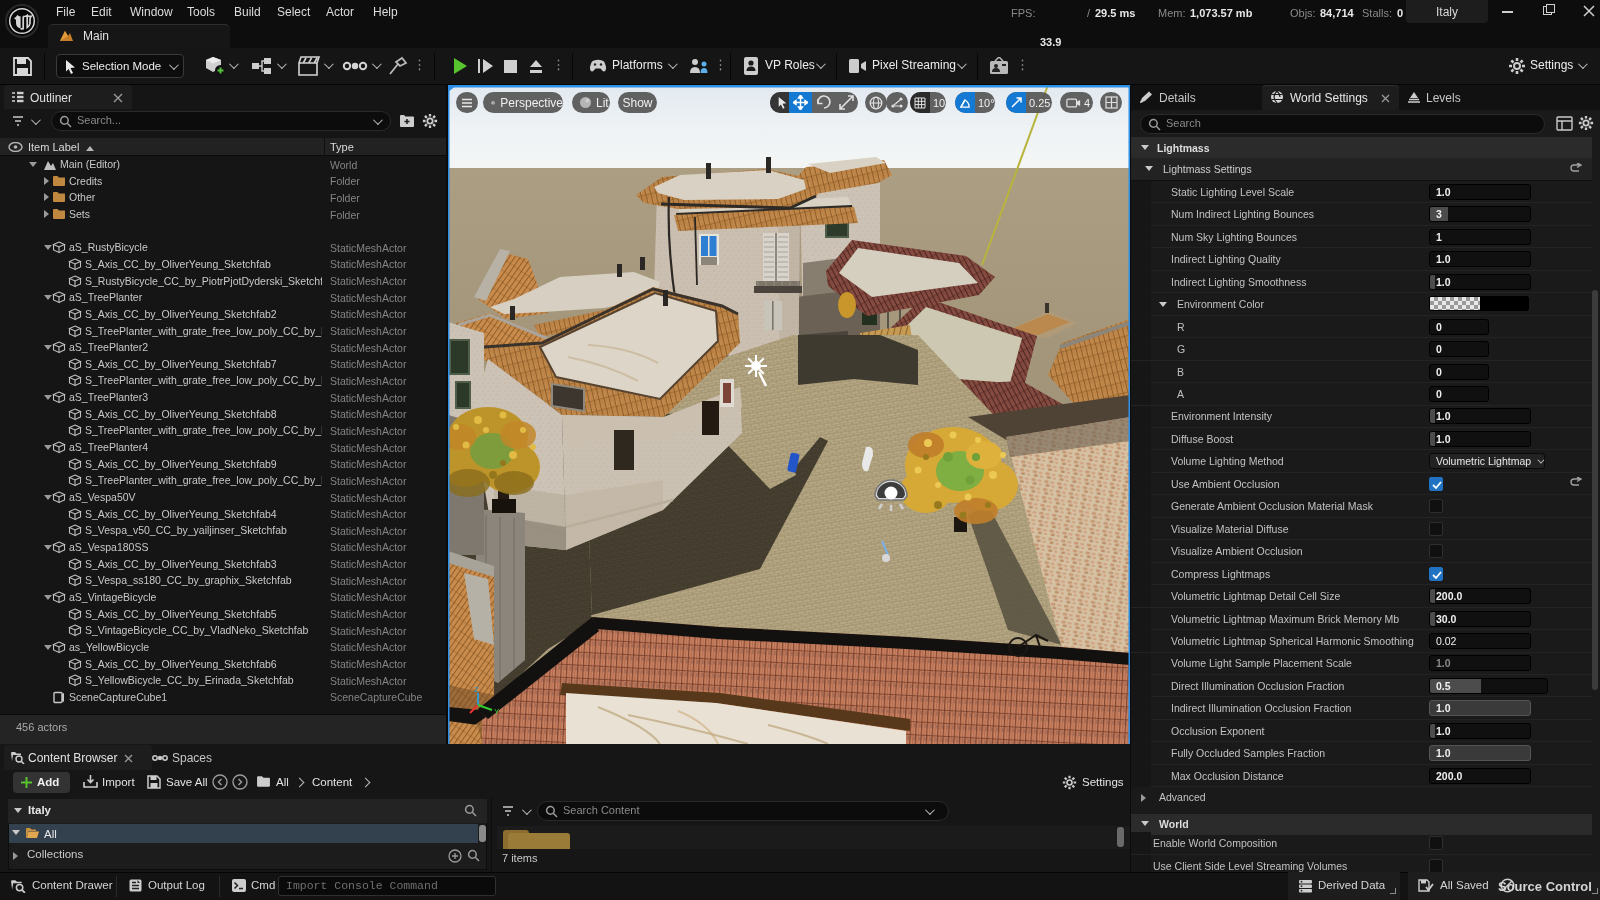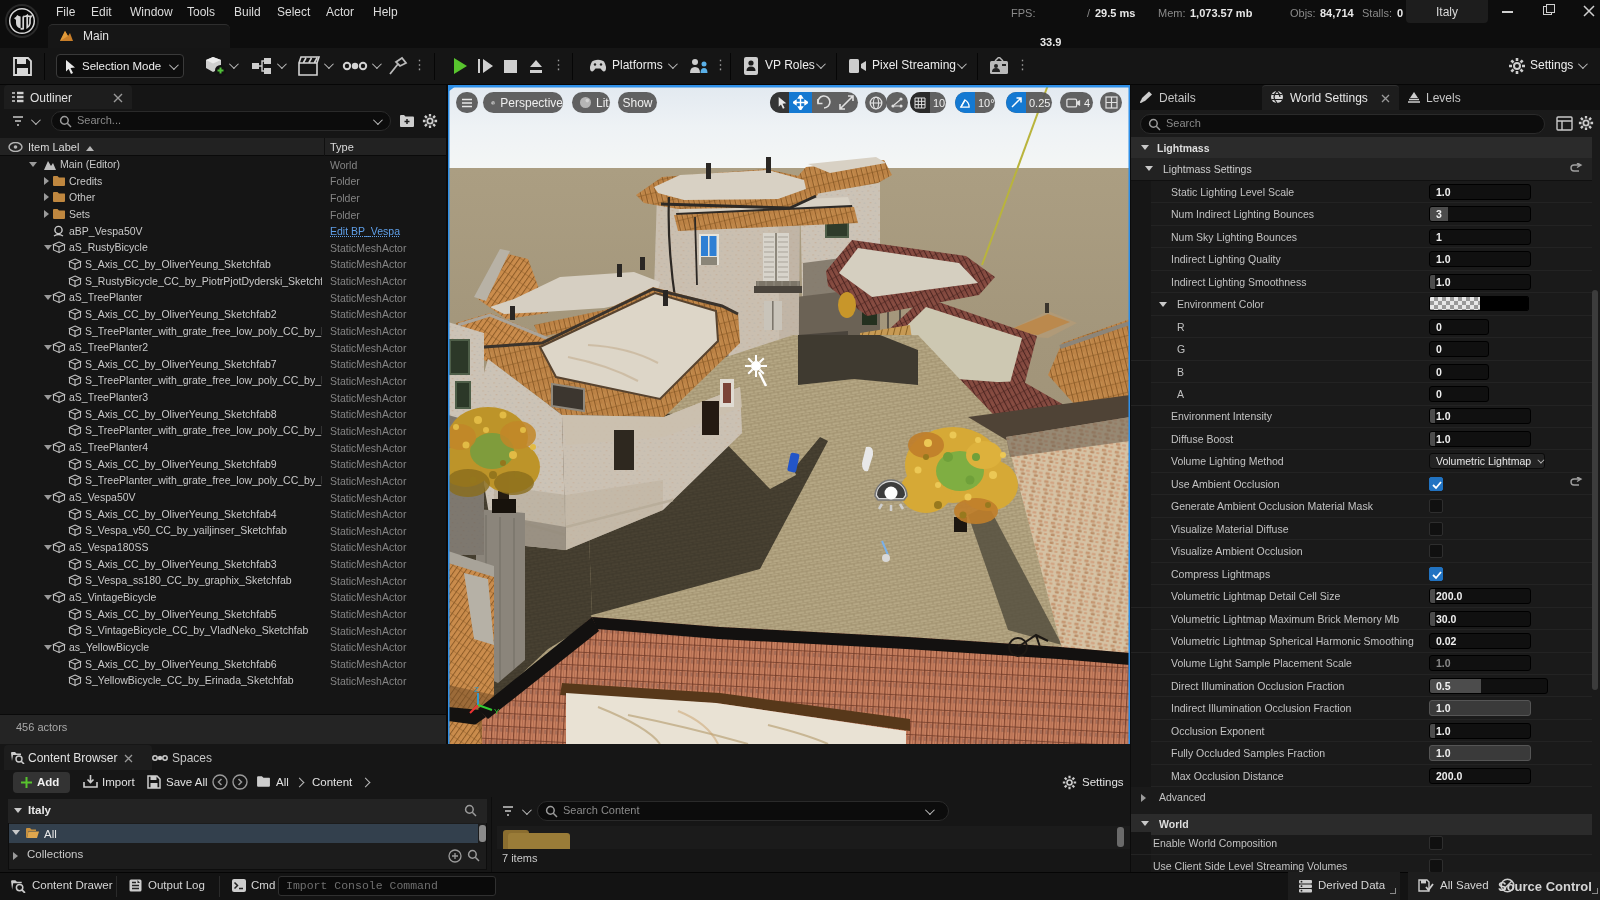--- a/index.html
+++ b/index.html
@@ -239,28 +239,20 @@
       <div class="ty">Folder</div>
     </div>
     <div class="row-ol" style="top:206.0px;">
       <span class="tri-r abs" style="left:44px;top:4px;"></span>
       <svg class="abs" style="left:52px;top:2px;" width="14" height="12" viewBox="0 0 14 12">
         <path d="M1 2 Q1 1 2 1 L5.5 1 L7 2.5 L12.5 2.5 Q13 2.5 13 3.5 L13 10 Q13 11 12 11 L2 11 Q1 11 1 10 Z" fill="#bf873f"></path>
       </svg>
       <span class="abs" style="left:69px;top:2px;width:253px;overflow:hidden;">Sets</span>
       <div class="ty">Folder</div>
     </div>
-    <div class="row-ol" style="top:222.6px;">
-      <svg class="abs" style="left:52px;top:2px;" width="13" height="13" viewBox="0 0 13 13">
-        <circle cx="6.5" cy="5" r="3.6" fill="none" stroke="#c9c9c9" stroke-width="1.4"></circle>
-        <path d="M2 11 Q6.5 8 11 11" stroke="#c9c9c9" stroke-width="1.4" fill="none"></path>
-      </svg>
-      <span class="abs" style="left:69px;top:2px;width:253px;overflow:hidden;">aBP_Vespa50V</span>
-      <div class="ty" style="color:#5f9fe8;text-decoration:underline;text-decoration-style:dotted;">Edit BP_Vespa</div>
-    </div>
     <div class="row-ol" style="top:239.3px;">
       <span class="tri-d abs" style="left:44px;top:6px;"></span>
       <svg class="abs" style="left:52px;top:2px;" width="14" height="13" viewBox="0 0 14 13">
         <g fill="none" stroke="#c0c0c0" stroke-width="1.1">
 <path d="M7 1 L12.5 3.5 L7 6 L1.5 3.5 Z"></path>
           <path d="M1.5 3.5 L1.5 9 L7 11.5 L7 6"></path>
           <path d="M12.5 3.5 L12.5 9 L7 11.5"></path>
         </g>
       </svg>
       <span class="abs" style="left:69px;top:2px;width:253px;overflow:hidden;">aS_RustyBicycle</span>
@@ -552,20 +544,28 @@
     <div class="row-ol" style="top:672.1px;">
       <svg class="abs" style="left:68px;top:2px;" width="14" height="13" viewBox="0 0 14 13">
         <g fill="none" stroke="#c0c0c0" stroke-width="1.1">
 <path d="M7 1 L12.5 3.5 L7 6 L1.5 3.5 Z"></path>
           <path d="M1.5 3.5 L1.5 9 L7 11.5 L7 6"></path>
           <path d="M12.5 3.5 L12.5 9 L7 11.5"></path>
         </g>
       </svg>
       <span class="abs" style="left:85px;top:2px;width:237px;overflow:hidden;">S_YellowBicycle_CC_by_Erinada_Sketchfab</span>
       <div class="ty">StaticMeshActor</div>
+    </div>
+    <div class="row-ol" style="top:688.8px;">
+      <svg class="abs" style="left:52px;top:2px;" width="13" height="13" viewBox="0 0 13 13">
+        <rect x="2" y="1.5" width="8" height="10" rx="1" fill="none" stroke="#c9c9c9" stroke-width="1.4"></rect>
+        <path d="M10 3 L12 2 L12 11 L10 10" fill="#c9c9c9"></path>
+      </svg>
+      <span class="abs" style="left:69px;top:2px;width:253px;overflow:hidden;">SceneCaptureCube1</span>
+      <div class="ty">SceneCaptureCube</div>
     </div>
     <div class="abs" style="left:0;top:714px;width:446px;height:30px;background:#242424;border-top:1px solid #0a0a0a;"></div>
     <div class="abs" style="left:16px;top:721px;font-size:11px;color:#a9a9a9;">456 actors</div>
 <svg class="abs" style="left:448px;top:85px;" width="682" height="659" viewBox="0 0 682 659">
       <defs>
 <linearGradient id="sky" x1="0" y1="0" x2="0" y2="1">
  <stop offset="0" stop-color="#e2e9f0"></stop>
           <stop offset="0.5" stop-color="#eef2f5"></stop>
           <stop offset="1" stop-color="#f4f6f5"></stop>
 </linearGradient>
@@ -1115,21 +1115,21 @@
     <div class="abs" style="left:1131px;top:607.6px;width:20px;height:22.4px;background:#161616;"></div>
     <div class="abs" style="left:1171px;top:613px;font-size:10.5px;color:#c2c2c2;">Volumetric Lightmap Maximum Brick Memory Mb</div>
     <div class="rp-in" style="top:611px;width:102px;background:#101010;border-color:#000;">
       <div class="abs" style="left:0;top:0;width:5px;height:16px;background:#4c4c4c;"></div>
       <span style="position:relative;color:#f0f0f0;font-weight:bold;">30.0</span>
     </div>
     <div class="abs" style="left:1131px;top:651.5px;width:461px;height:1px;background:#232323;"></div>
     <div class="abs" style="left:1131px;top:630.0px;width:20px;height:22.4px;background:#161616;"></div>
     <div class="abs" style="left:1171px;top:635px;font-size:10.5px;color:#c2c2c2;">Volumetric Lightmap Spherical Harmonic Smoothing</div>
     <div class="rp-in" style="top:633px;width:102px;background:#101010;border-color:#000;">
-      <span style="position:relative;color:#f0f0f0;font-weight:bold;">0.02</span>
+      <span style="position:relative;color:#f0f0f0;font-weight:normal;">0.02</span>
     </div>
     <div class="abs" style="left:1131px;top:673.9px;width:461px;height:1px;background:#232323;"></div>
     <div class="abs" style="left:1131px;top:652.5px;width:20px;height:22.4px;background:#161616;"></div>
     <div class="abs" style="left:1171px;top:657px;font-size:10.5px;color:#c2c2c2;">Volume Light Sample Placement Scale</div>
     <div class="rp-in" style="top:655px;width:102px;background:#101010;border-color:#000;">
       <span style="position:relative;color:#8a8a8a;font-weight:bold;">1.0</span>
     </div>
     <div class="abs" style="left:1131px;top:696.4px;width:461px;height:1px;background:#232323;"></div>
     <div class="abs" style="left:1131px;top:674.9px;width:20px;height:22.4px;background:#161616;"></div>
     <div class="abs" style="left:1171px;top:680px;font-size:10.5px;color:#c2c2c2;">Direct Illumination Occlusion Fraction</div>

